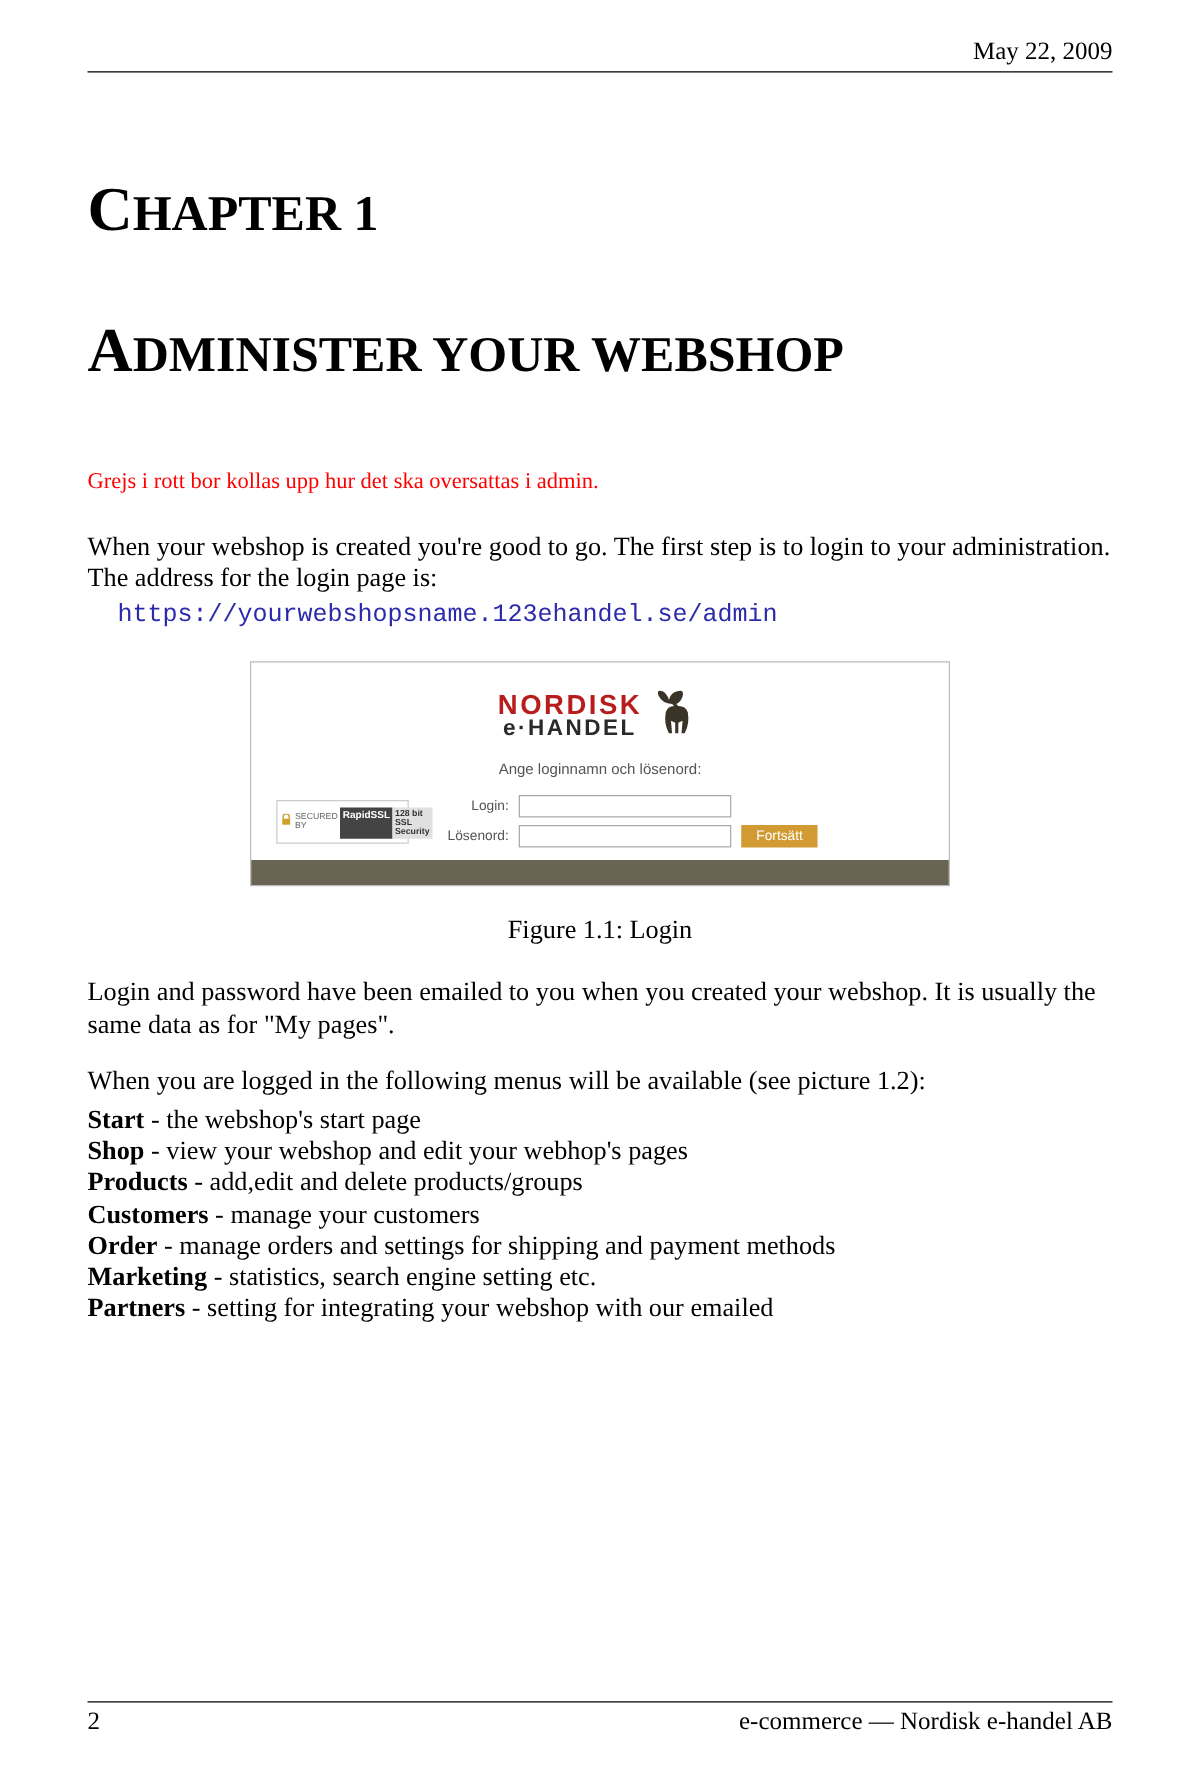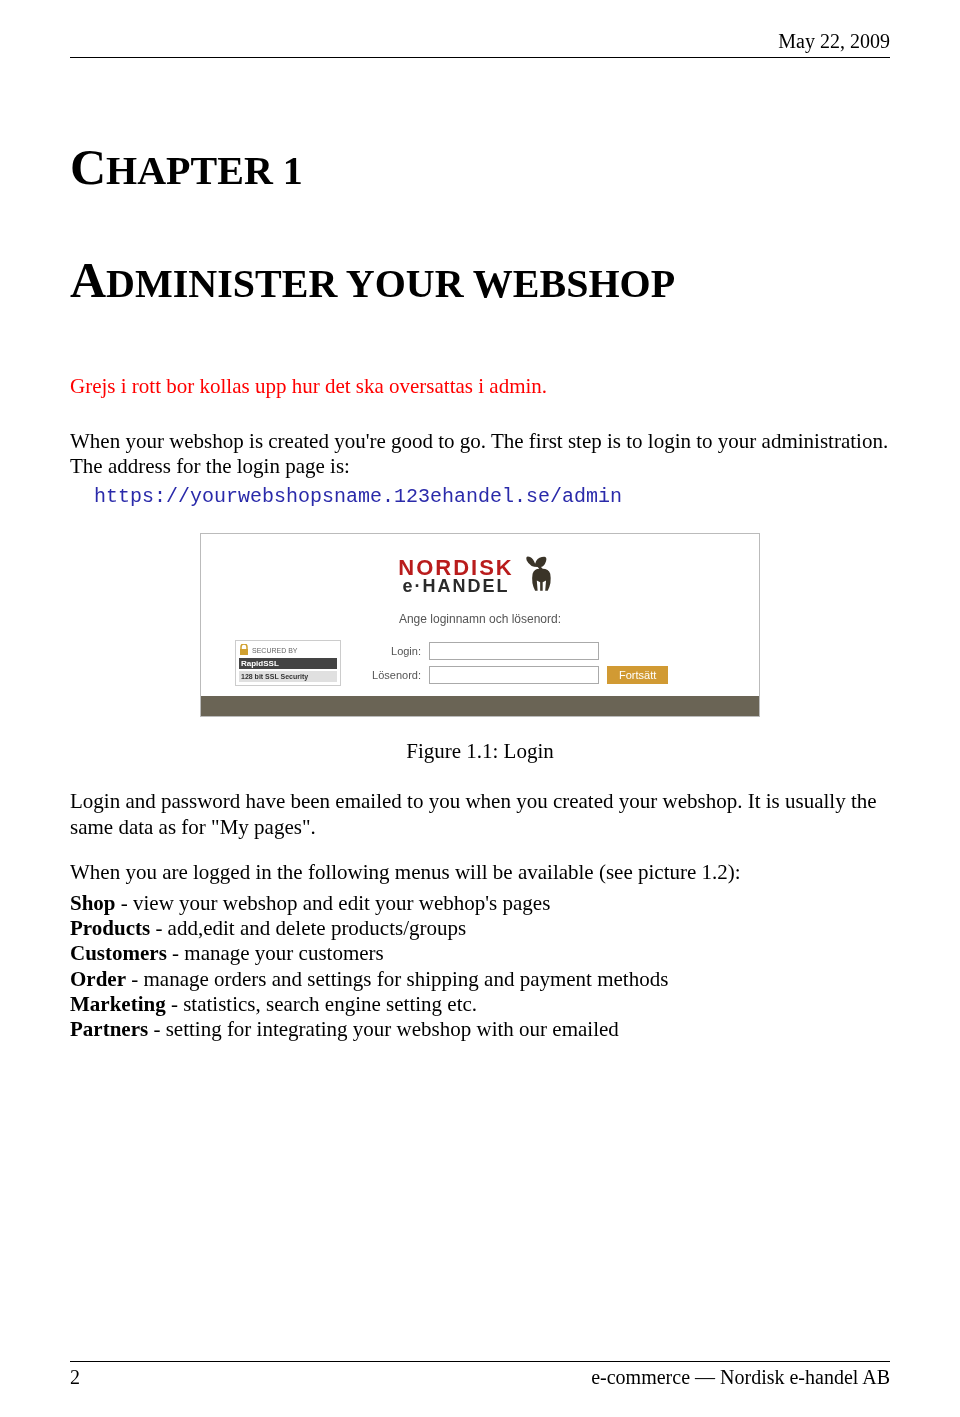--- a/index.html
+++ b/index.html
@@ -28,21 +28,21 @@
     margin-bottom: 55px;
   }
   .chapter-title {
     font-size: 40px;
     font-weight: bold;
     font-variant: small-caps;
     margin-bottom: 65px;
   }
   .red-note {
     color: #ff0000;
-    font-size: 21px;
+    font-size: 18px;
     margin-bottom: 30px;
   }
   .body-text {
     font-size: 21px;
     line-height: 1.2;
     margin-bottom: 6px;
   }
   .url-text {
     font-family: "Courier New", Courier, monospace;
     color: #2a2aaa;
@@ -111,22 +111,21 @@
     align-items: center;
     gap: 10px;
   }
   .ssl-badge {
     border: 1px solid #ccc;
     width: 106px;
     padding: 3px;
     font-size: 8px;
     background: #fff;
     display: flex;
-    flex-direction: column;
-    margin-left: 14px;
+    flex-direction: row;
   }
   .ssl-row1 { display: flex; align-items: center; gap: 3px; }
   .lock-icon { width: 10px; height: 12px; }
   .secured-by { color: #666; font-size: 7px; }
   .rapidssl {
     background: #444;
     color: #fff;
     font-size: 8px;
     padding: 1px 2px;
     font-weight: bold;
@@ -291,20 +290,21 @@
     <div class="notice-bar">
     </div>
   </div>
   <div class="figure-caption">Figure 1.1: Login</div>
 </div>
 
 <div class="body-text">Login and password have been emailed to you when you created your webshop. It is usually the same data as for "My pages".</div>
 <div class="body-text" style="margin-top:20px">When you are logged in the following menus will be available (see picture 1.2):</div>
 
 <div class="definition-list">
+  <div><span class="term">Start</span><span> - the webshop's start page</span></div>
   <div><span class="term">Shop</span><span> - view your webshop and edit your webhop's pages</span></div>
   <div><span class="term">Products</span><span> - add,edit and delete products/groups</span></div>
   <div><span class="term">Customers</span><span> - manage your customers</span></div>
   <div><span class="term">Order</span><span> - manage orders and settings for shipping and payment methods</span></div>
   <div><span class="term">Marketing</span><span> - statistics, search engine setting etc.</span></div>
   <div><span class="term">Partners</span><span> - setting for integrating your webshop with our emailed</span></div>
 </div>
 
 <div class="footer">
   <div class="footer-rule"></div>

